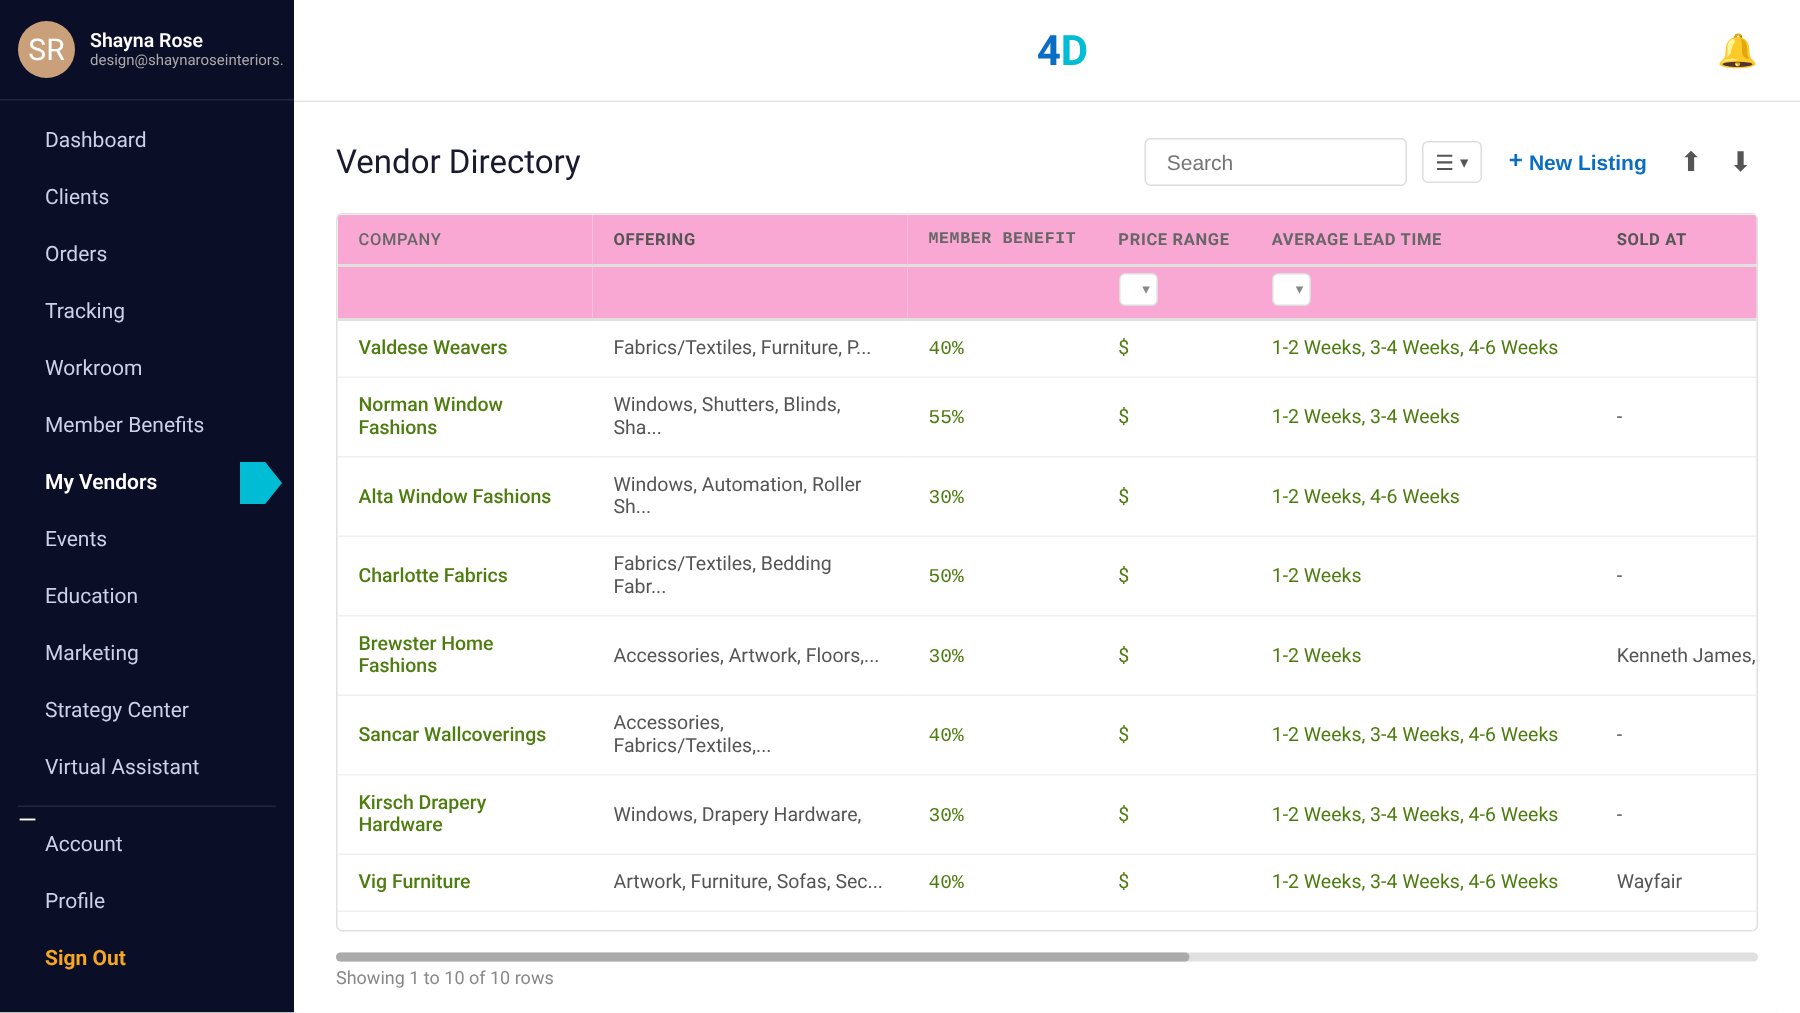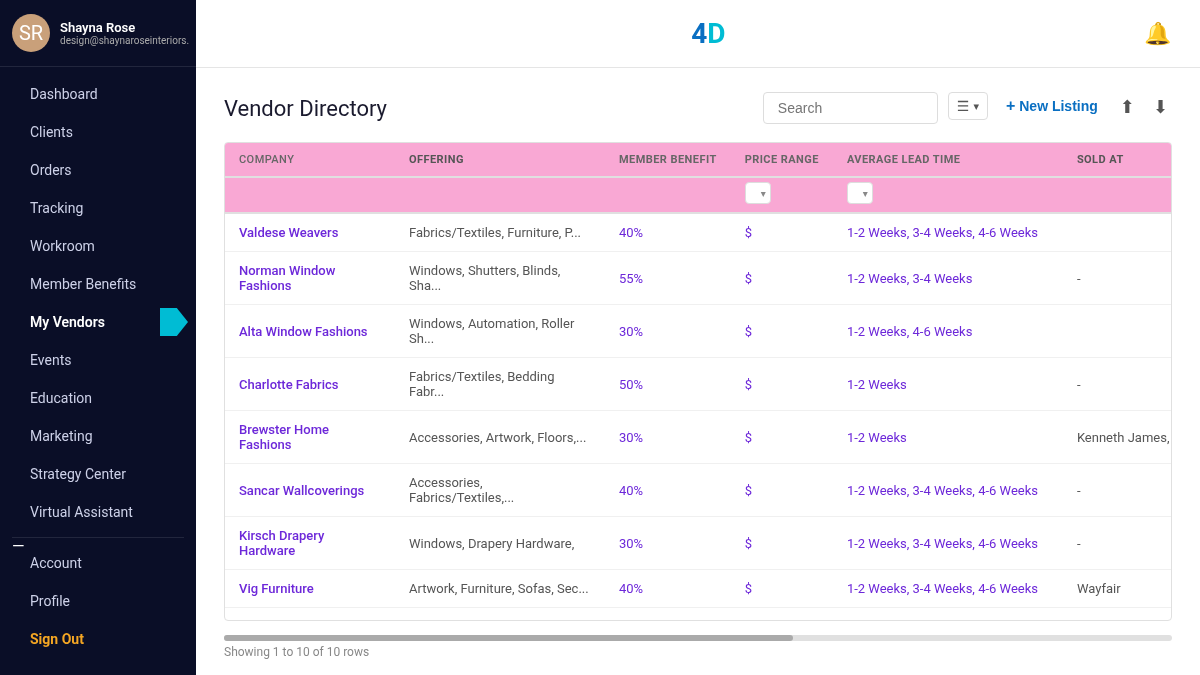--- a/index.html
+++ b/index.html
@@ -122,21 +122,21 @@
       justify-content: space-between;
       margin-bottom: 18px;
     }
     #page-title {
       font-size: 22px;
       font-weight: 400;
       color: #1a1a2e;
     }
     #toolbar {
       display: flex;
-      align-items: flex-start;
+      align-items: center;
       gap: 10px;
     }
     #search-bar {
       padding: 7px 14px;
       border: 1px solid #ddd;
       border-radius: 4px;
       font-size: 14px;
       width: 175px;
       outline: none;
     }
@@ -222,26 +222,26 @@
       transform: translateY(-50%);
       font-size: 10px;
       color: #888;
       pointer-events: none;
     }
     tbody tr {
       border-bottom: 1px solid #f0f0f0;
     }
     tbody td {
       padding: 11px 14px;
-      color: #6d28d9;
+      color: #4d7c0f;
       font-size: 13px;
     }
     .col-company { min-width: 170px; font-weight: 500; }
     .col-offering { min-width: 210px; color: #555; }
-    .col-member { min-width: 110px; }
+    .col-member { min-width: 110px; font-family: Liberation Mono, monospace; }
     .col-price { min-width: 90px; }
     .col-lead { min-width: 230px; }
     .col-sold { min-width: 130px; color: #555; }
 
     #table-footer {
       padding: 10px 0 4px;
       font-size: 12px;
       color: #888;
     }
     #scrollbar-track {

